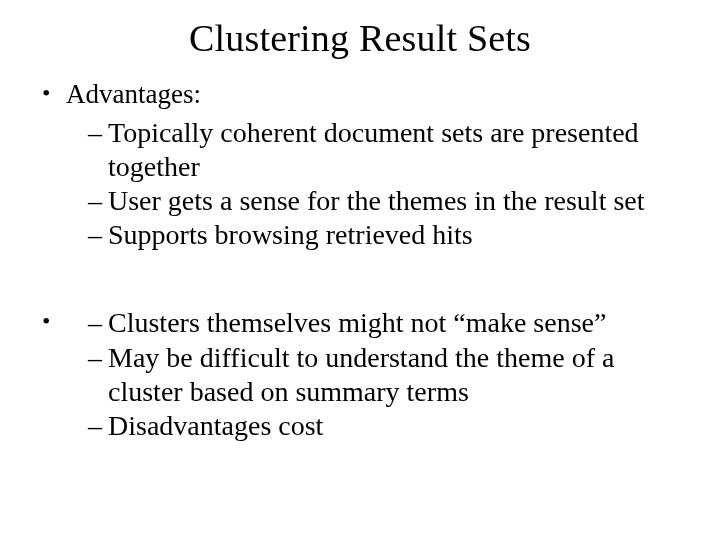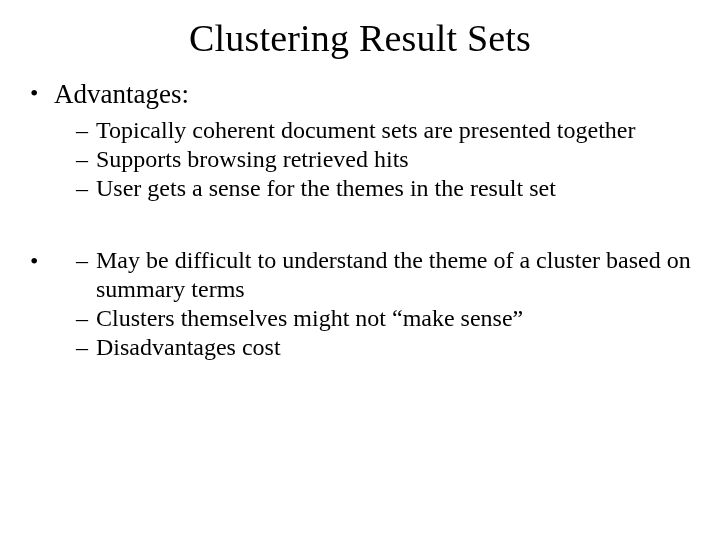--- a/index.html
+++ b/index.html
@@ -20,21 +20,21 @@
   }
   .title {
     text-align: center;
     font-size: 38px;
     font-weight: 400;
     margin: 4px 0 18px 0;
     letter-spacing: 0.2px;
   }
   ul.top {
     list-style: none;
-    margin: 0;
+    margin: 12px;
     padding: 0 0 0 10px;
     font-size: 27px;
   }
   ul.top > li {
     margin: 0 0 8px 0;
     padding-left: 24px;
     position: relative;
     line-height: 1.25;
   }
   ul.top > li::before {
@@ -42,21 +42,21 @@
     position: absolute;
     left: 0;
     top: 0;
     font-size: 24px;
     line-height: 1.25;
   }
   ul.sub {
     list-style: none;
     margin: 4px 0 0 0;
     padding: 0 0 0 22px;
-    font-size: 24px;
+    font-size: 28px;
   }
   ul.sub > li {
     position: relative;
     padding-left: 20px;
     line-height: 1.22;
     margin: 0;
   }
   ul.sub > li::before {
     content: "–";
     position: absolute;
@@ -71,30 +71,30 @@
 <body>
 
 <div class="slide">
   <div class="title">Clustering Result Sets</div>
 
   <ul class="top">
     <li>
       <span>Advantages:</span>
       <ul class="sub">
         <li>Topically coherent document sets are presented together</li>
+        <li>User gets a sense for the themes in the result set</li>
         <li>Supports browsing retrieved hits</li>
-        <li>User gets a sense for the themes in the result set</li>
       </ul>
     </li>
   </ul>
 
   <div class="gap"></div>
 
   <ul class="top">
     <li>
       <ul class="sub">
+        <li>Clusters themselves might not “make sense”</li>
         <li>May be difficult to understand the theme of a cluster based on summary terms</li>
-        <li>Clusters themselves might not “make sense”</li>
         <li>Disadvantages cost</li>
       </ul>
     </li>
   </ul>
 </div>
 
 </body></html>

